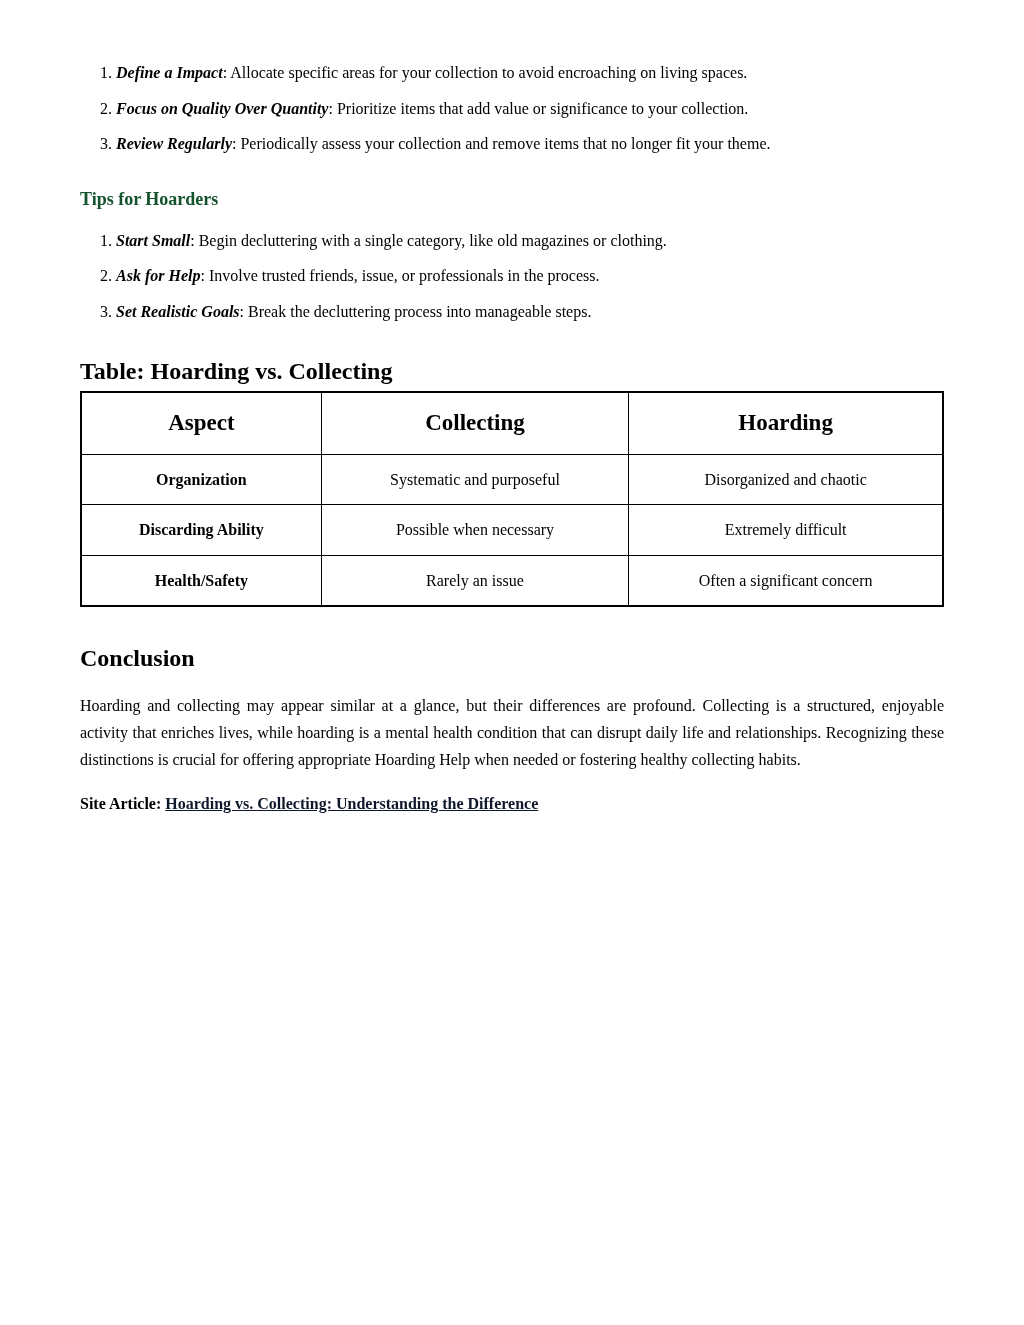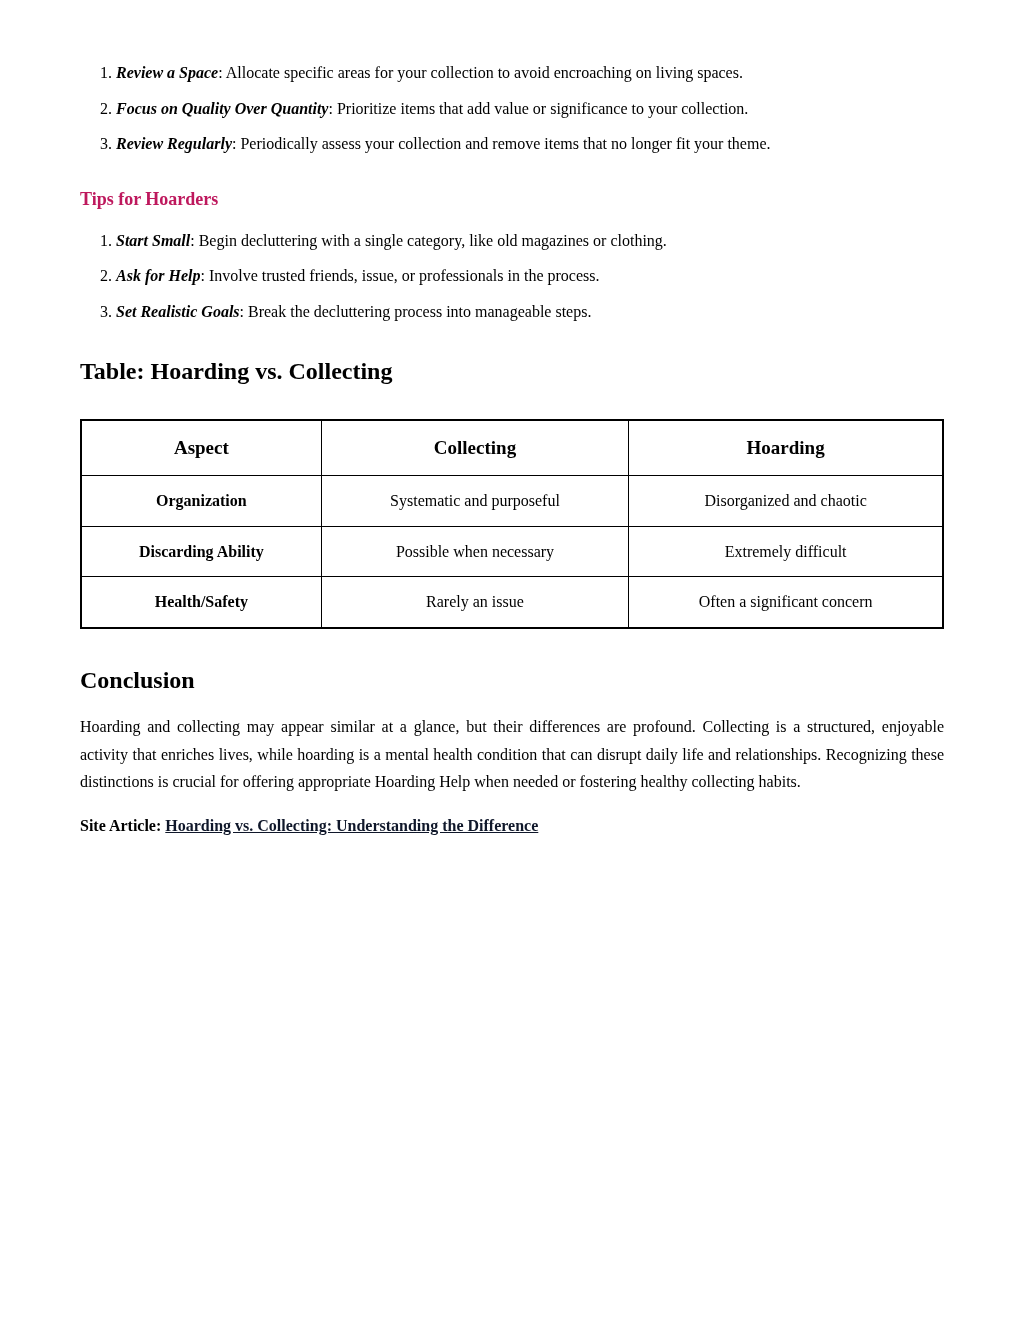--- a/index.html
+++ b/index.html
@@ -18,21 +18,21 @@
       line-height: 1.6;
     }
 
     .tips-section {
       margin-bottom: 28px;
     }
 
     .tips-heading {
       font-size: 18px;
       font-weight: bold;
-      color: #be185d;
+      color: #14532d;
       margin-bottom: 14px;
     }
 
     ol {
       padding-left: 36px;
       margin-bottom: 18px;
     }
 
     ol li {
       margin-bottom: 10px;
@@ -44,39 +44,39 @@
       font-style: italic;
     }
 
     .table-section {
       margin-bottom: 32px;
     }
 
     .table-heading {
       font-size: 24px;
       font-weight: bold;
-      margin-bottom: 28px;
+      margin-bottom: 0;
     }
 
     table {
       width: 100%;
       border-collapse: collapse;
       border: 2px solid #000;
     }
 
     th, td {
       border: 1px solid #000;
       padding: 12px 16px;
       text-align: center;
       vertical-align: middle;
     }
 
     thead th {
       font-weight: bold;
-      font-size: 19px;
+      font-size: 23px;
       margin-left: 12px;
     }
 
     tbody tr td:first-child {
       font-weight: bold;
       text-align: center;
     }
 
     .conclusion-section {
       margin-bottom: 44px;
@@ -102,21 +102,21 @@
       color: #0f172a;
       text-decoration: underline;
     }
   </style>
 </head>
 <body>
 
 <div class="tips-section">
   <ol>
     <li>
-      <span class="bold-italic">Review a Space</span><span>: Allocate specific areas for your collection to avoid encroaching on living spaces.</span>
+      <span class="bold-italic">Define a Impact</span><span>: Allocate specific areas for your collection to avoid encroaching on living spaces.</span>
     </li>
     <li>
       <span class="bold-italic">Focus on Quality Over Quantity</span><span>: Prioritize items that add value or significance to your collection.</span>
     </li>
     <li>
       <span class="bold-italic">Review Regularly</span><span>: Periodically assess your collection and remove items that no longer fit your theme.</span>
     </li>
   </ol>
 </div>
 

